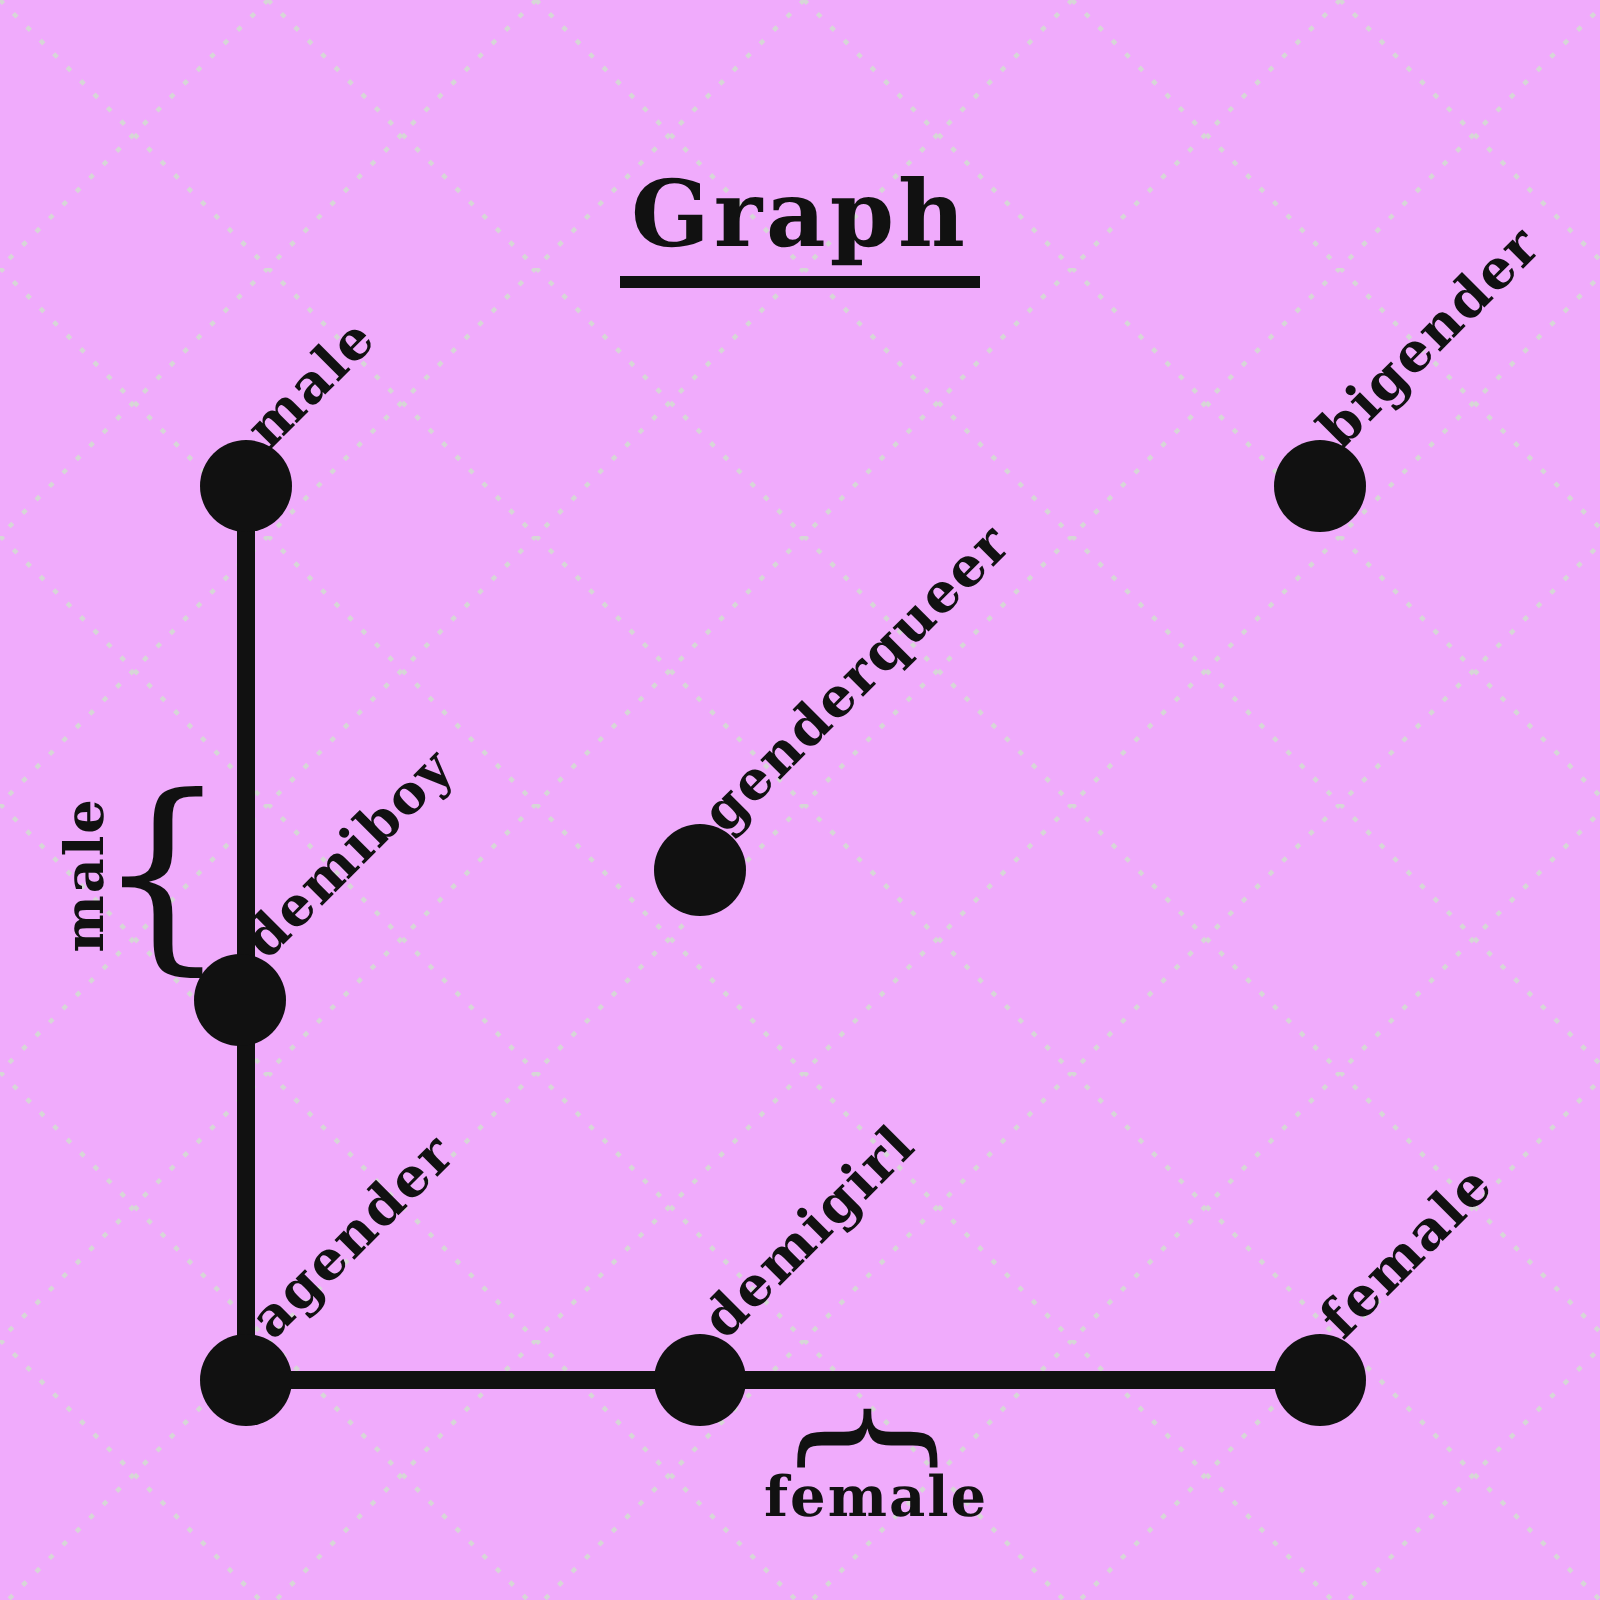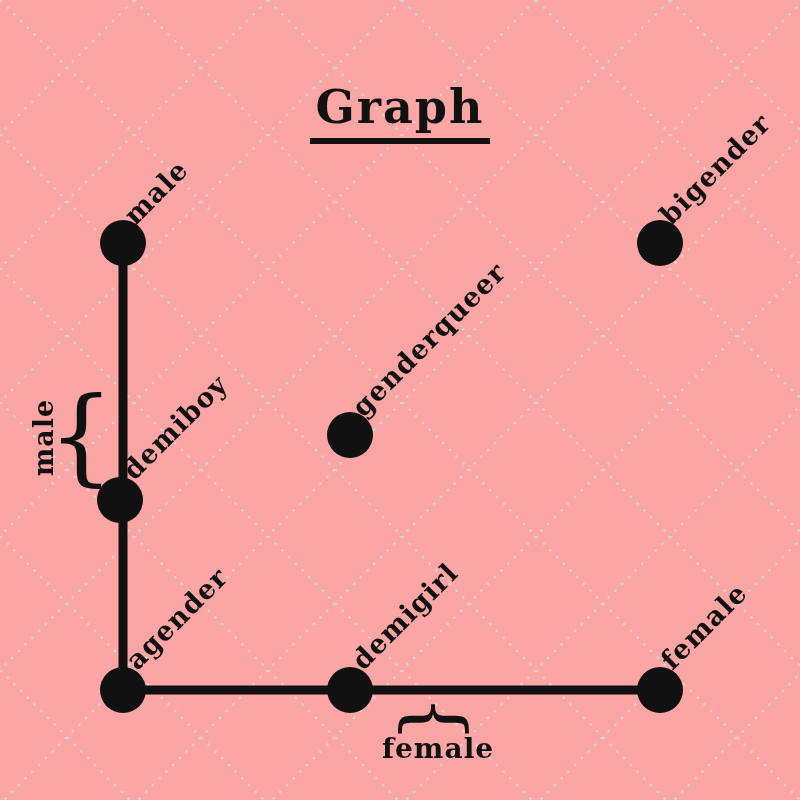--- a/index.html
+++ b/index.html
@@ -1,17 +1,17 @@
 <!DOCTYPE html>
 <html><head>
 <meta charset="utf-8">
 <style>
   html,body{margin:0;padding:0;background:#ffffff;}
   .stage{
-    position:relative;width:800px;height:800px;background:#fca5a5;
+    position:relative;width:800px;height:800px;background:#f0abfc;
     font-family:"DejaVu Serif", serif;color:#111111;overflow:hidden;
   }
   .bg{position:absolute;left:0;top:0;}
   .layer{position:absolute;left:0;top:0;}
   .title-wrap{position:absolute;left:0;right:0;top:80px;text-align:center;}
   .title{
     display:inline-block;font-weight:700;font-size:46px;letter-spacing:2px;
     border-bottom:6px solid #111111;padding:0 6px 4px 6px;
   }
   .nlabel{

